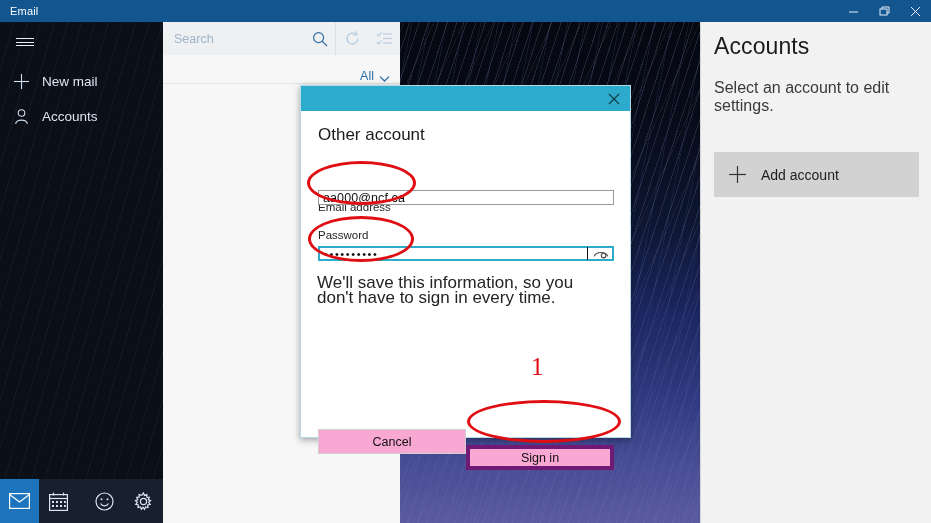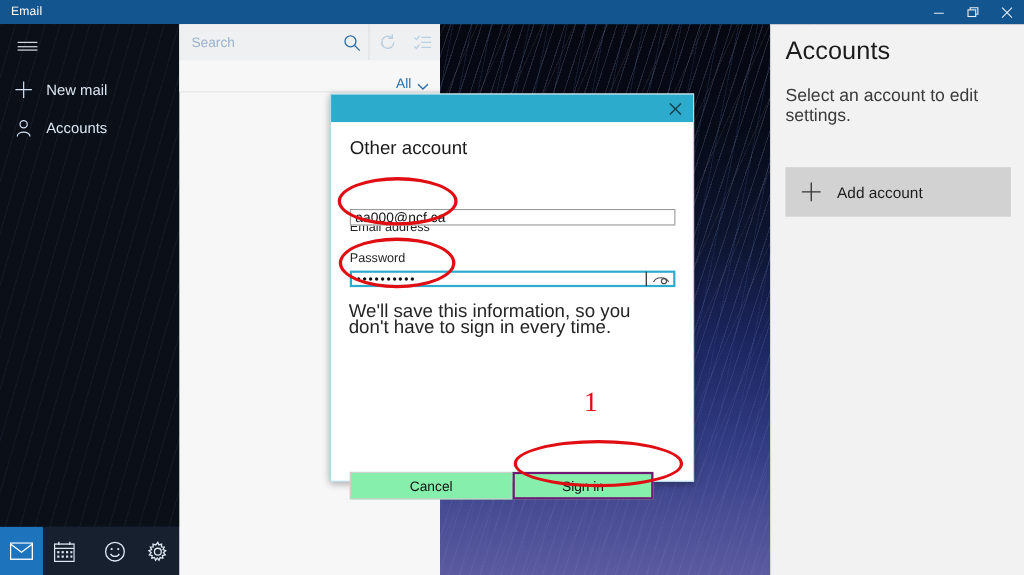--- a/index.html
+++ b/index.html
@@ -183,24 +183,24 @@
   .dlg-note{
     position:absolute;left:16px;top:164px;width:296px;
     font-size:17px;color:#242424;line-height:15px;
   }
   .dlg-actions{
     position:absolute;left:17px;top:318px;width:296px;height:25px;display:flex;
   }
   .dlg-btn{
     height:25px;box-sizing:border-box;
     display:flex;align-items:center;justify-content:center;
-    font-size:12.5px;color:#111;background:#86efac;
+    font-size:12.5px;color:#111;background:#f9a8d4;
   }
   #btn-cancel{width:148px;border:1px solid #cfcfcf;}
-  #btn-signin{width:128px;border:2px solid #701a75;}
+  #btn-signin{width:148px;border:4px solid #701a75;margin-top:16px;}
 
   
   .annot{position:absolute;pointer-events:none;}
   .ellipse{
     position:absolute;border:3.5px solid #e00d12;border-radius:50%;
     background:transparent;
   }
   #ann-email{left:307px;top:161px;width:103px;height:38px;}
   #ann-password{left:308px;top:216px;width:100px;height:40px;}
   #ann-signin{left:467px;top:400px;width:148px;height:37px;}

